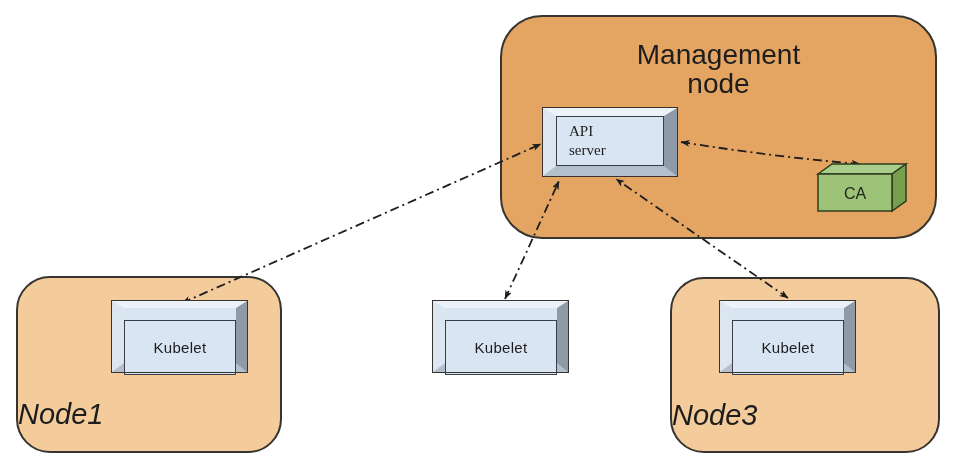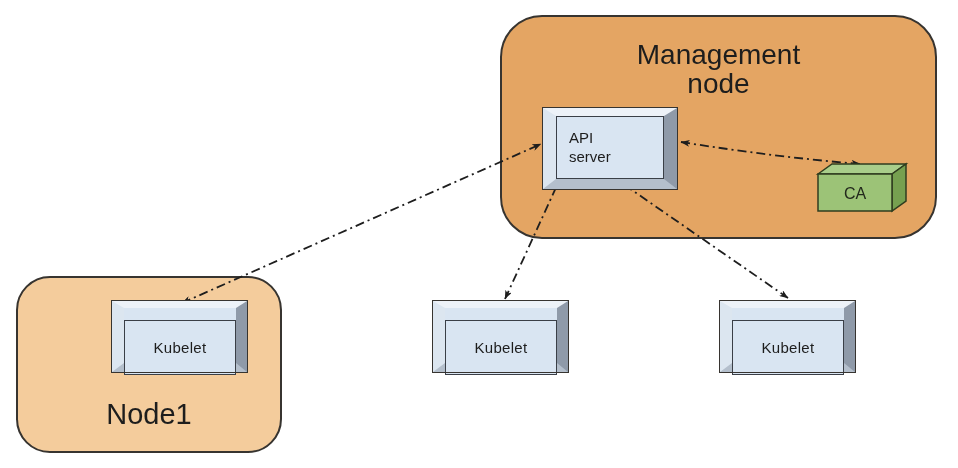--- a/index.html
+++ b/index.html
@@ -39,44 +39,45 @@
     left: 0; right: 0; top: 23px;
     text-align: center;
     font-size: 28px;
     line-height: 1.05;
     white-space: pre-line;
     color: var(--text, #1d1d1d);
   }
   .worker-label {
     position: absolute;
     left: 0; right: 0; top: 120px;
-    text-align: center;
     font-size: 29px;
     color: var(--text, #1d1d1d);
+    font-style: italic;
   }
 
   
   .machine {
     position: absolute;
     border-style: solid;
     border-color: var(--bevel-top, #edf2f8) var(--bevel-right, #8f9aa9)
                   var(--bevel-bottom, #b4bfcc) var(--bevel-left, #dce6f0);
     outline: 1.6px solid var(--outline, #373430);
     background: var(--box-face, #d9e5f2);
   }
   .machine .face {
     width: 100%; height: 100%;
     background: var(--box-face, #d9e5f2);
     border: 1px solid #3a3f47;
     display: flex;
     align-items: center;
   }
   .api-box {
-    left: 543px; top: 108px; width: 134px; height: 81px;
+    left: 543px; top: 108px; width: 134px; height: 68px;
     border-width: 8px 13px 10px 13px;
+    font-family: Liberation Serif, serif;
   }
   .api-box .face { justify-content: flex-start; padding-left: 12px; }
   .api-box .label {
     font-size: 15px; line-height: 1.25; white-space: pre-line;
   }
   .kubelet {
     width: 135px; height: 71px;
     border-width: 7px 11px 9px 12px;
   }
   .kubelet.k1 { left: 112px; top: 301px; }
@@ -116,20 +117,23 @@
 <div class="canvas">
 
   <div class="group mgmt">
     <div class="mgmt-title">Management
 node</div>
   </div>
 
   <div class="group worker n1">
     <div class="worker-label">Node1</div>
   </div>
+  <div class="group worker n3">
+    <div class="worker-label">Node3</div>
+  </div>
 
   <svg class="overlay" viewBox="0 0 958 468" xmlns="http://www.w3.org/2000/svg">
     <defs>
       <marker id="ah" viewBox="0 0 9 7" markerWidth="9" markerHeight="7" refX="8.6" refY="3.5" orient="auto-start-reverse" markerUnits="userSpaceOnUse">
         <path class="ah-path" d="M0,0 L9,3.5 L0,7 L2.4,3.5 Z"></path>
       </marker>
     </defs>
 
     <path class="conn" d="M 182,303 L 541,144"></path>
     <path class="conn" d="M 505,299 L 559,181"></path>

